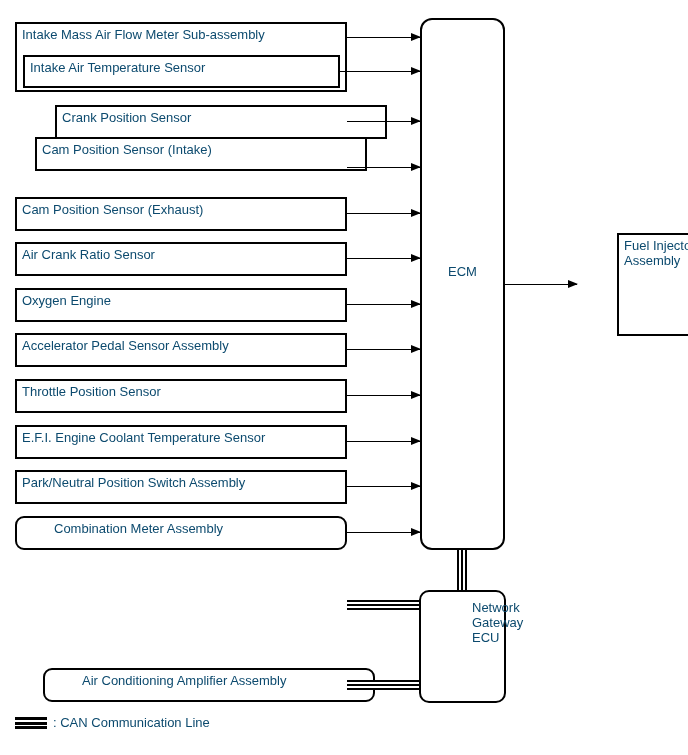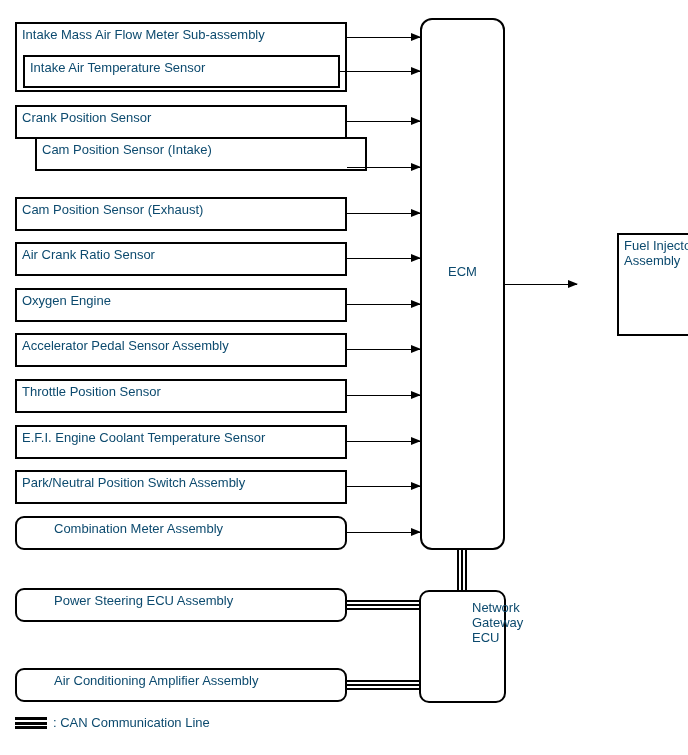--- a/index.html
+++ b/index.html
@@ -47,21 +47,21 @@
 
 <div id="canvas">
 
   <div class="box lbox" style="top:22px;height:70px;">
     <span class="lbl">Intake Mass Air Flow Meter Sub-assembly</span>
   </div>
   <div class="box" style="left:23px;top:55px;width:317px;height:33px;">
     <span class="lbl">Intake Air Temperature Sensor</span>
   </div>
 
-  <div class="box lbox" style="top:105px;">
+  <div class="box lbox" style="top:105px;margin-left:40px;">
     <span class="lbl">Crank Position Sensor</span>
   </div>
   <div class="box lbox" style="top:137px;margin-left:20px;">
     <span class="lbl">Cam Position Sensor (Intake)</span>
   </div>
   <div class="box lbox" style="top:197px;">
     <span class="lbl">Cam Position Sensor (Exhaust)</span>
   </div>
   <div class="box lbox" style="top:242px;">
     <span class="lbl">Air Crank Ratio Sensor</span>
@@ -78,24 +78,21 @@
   <div class="box lbox" style="top:425px;">
     <span class="lbl">E.F.I. Engine Coolant Temperature Sensor</span>
   </div>
   <div class="box lbox" style="top:470px;">
     <span class="lbl">Park/Neutral Position Switch Assembly</span>
   </div>
   <div class="box lbox rounded" style="top:516px;">
     <span class="lbl">Combination Meter Assembly</span>
   </div>
 
-  <div class="box lbox rounded" style="top:588px;">
-    <span class="lbl">Power Steering ECU Assembly</span>
-  </div>
-  <div class="box lbox rounded" style="top:668px;">
+  <div class="box lbox rounded" style="top:668px;margin-left:28px;">
     <span class="lbl">Air Conditioning Amplifier Assembly</span>
   </div>
 
   <div class="box" id="ecm-box" style="left:420px;top:18px;width:85px;height:532px;border-radius:12px;">
     <span class="lbl">ECM</span>
   </div>
 
   <div class="box" style="left:577px;top:233px;width:96px;height:103px;margin-left:40px;">
     <span class="lbl">Fuel Injector Assembly</span>
   </div>

